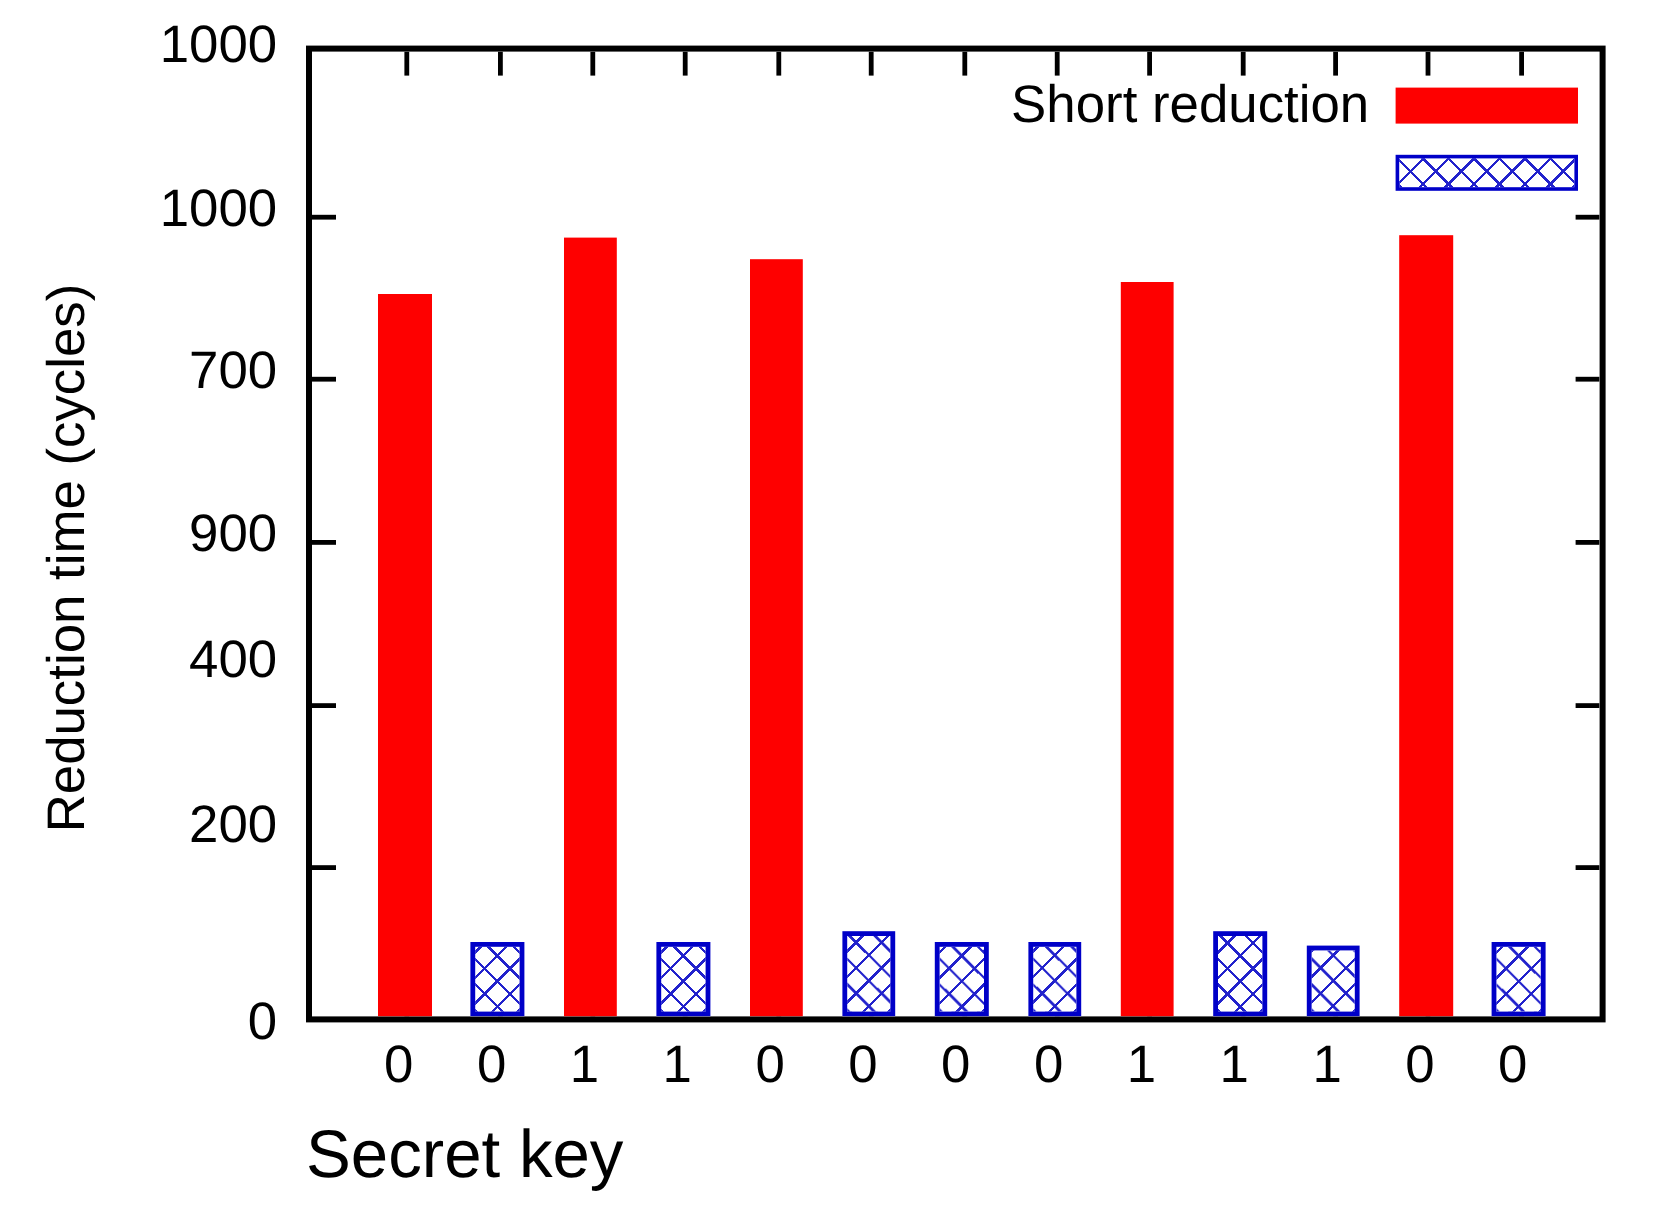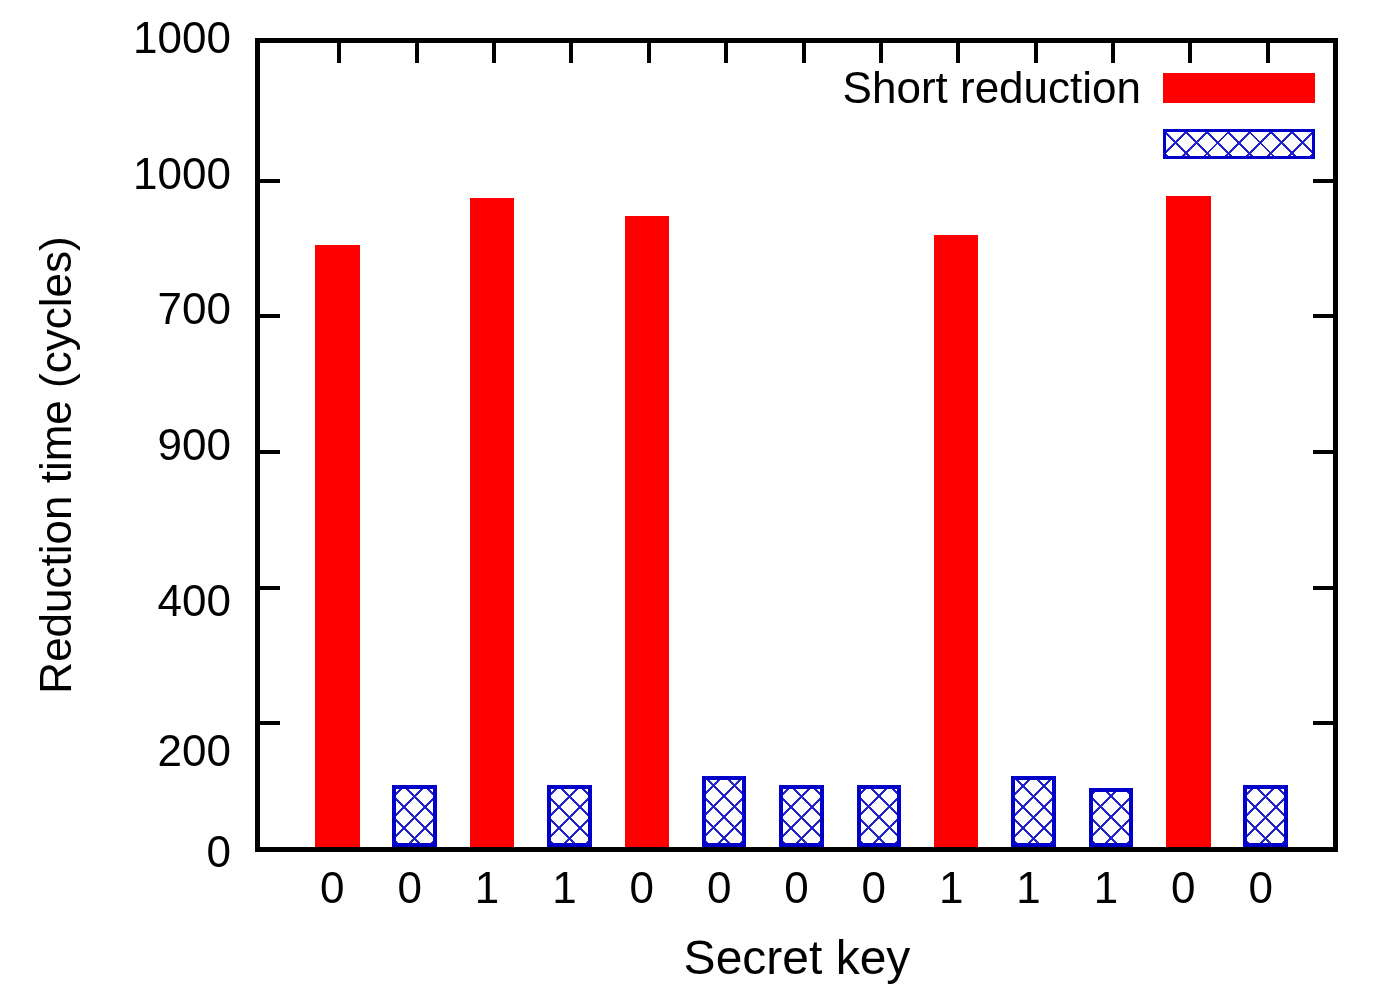--- a/index.html
+++ b/index.html
@@ -32,22 +32,22 @@
     transform: rotate(-90deg);
     font-size: 44px;
     line-height: 1;
     white-space: nowrap;
   }
   #xlabel {
     position: absolute;
     left: 255px;
     top: 934px;
     width: 1084px;
-    text-align: center;
-    font-size: 48px;
+    text-align: left;
+    font-size: 56px;
     line-height: 1;
     white-space: nowrap;
   }
 
   
   #plot-frame {
     position: absolute;
     left: 255px;
     top: 38px;
     width: 1083px;
@@ -169,22 +169,22 @@
 <body>
 
 <div id="figure">
 
   <div id="ylabel">Reduction time (cycles)</div>
 
   <div id="xlabel">Secret key</div>
 
   <div id="ytick-labels">
       <div class="ytick-label" style="top: 852px;">0</div>
-      <div class="ytick-label" style="top: 751px;">200</div>
-      <div class="ytick-label" style="top: 601px;">400</div>
+      <div class="ytick-label" style="top: 688px;">200</div>
+      <div class="ytick-label" style="top: 550px;">400</div>
       <div class="ytick-label" style="top: 445px;">900</div>
       <div class="ytick-label" style="top: 309.333px;">700</div>
       <div class="ytick-label" style="top: 173.667px;">1000</div>
       <div class="ytick-label" style="top: 38px;">1000</div>
     </div>
   <div id="xtick-labels">
       <div class="xtick-label" style="left: 332.357px;">0</div>
       <div class="xtick-label" style="left: 409.714px;">0</div>
       <div class="xtick-label" style="left: 487.071px;">1</div>
       <div class="xtick-label" style="left: 564.429px;">1</div>

